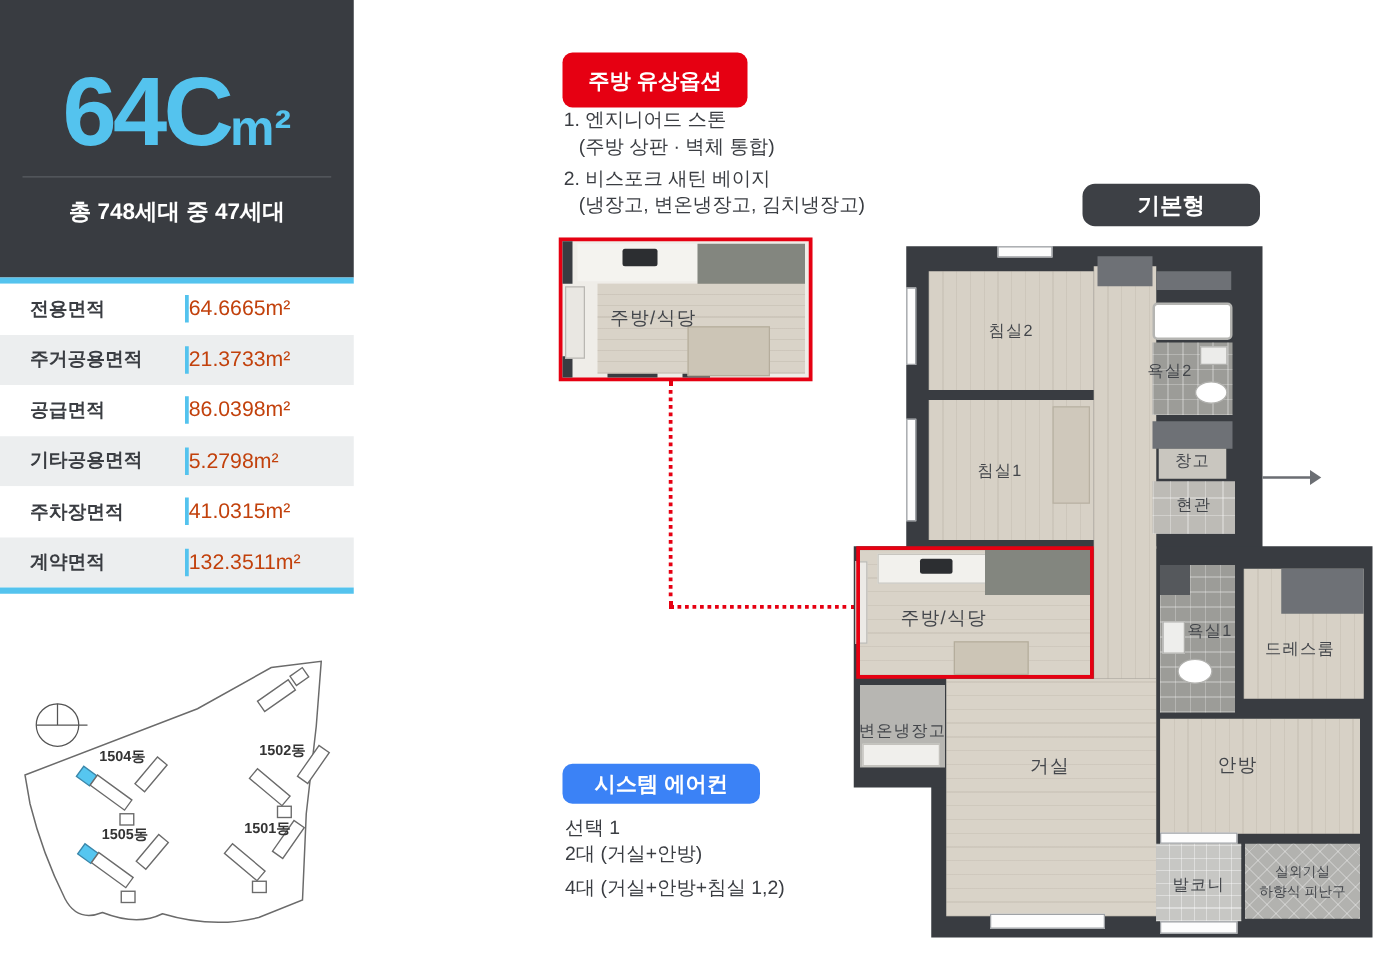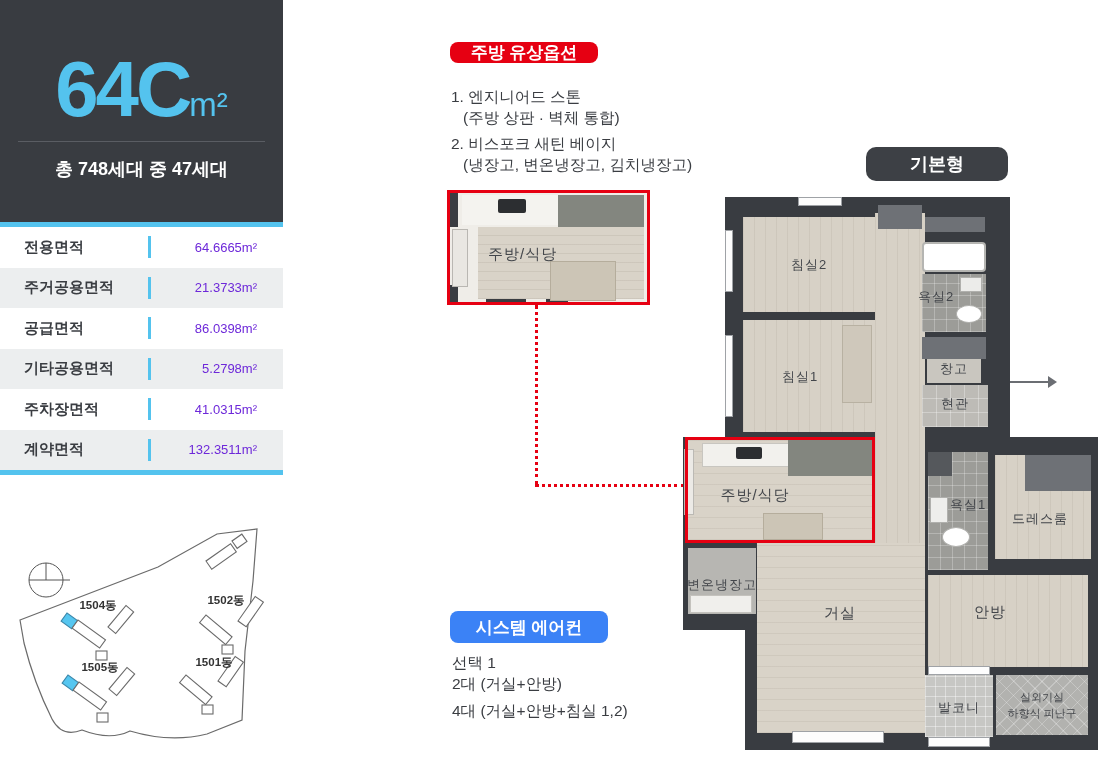--- a/index.html
+++ b/index.html
@@ -3,37 +3,37 @@
 <meta charset="utf-8">
 <style>
   html,body{margin:0;padding:0;background:#ffffff;}
   body{font-family:"Liberation Sans","DejaVu Sans",sans-serif;color:#3a3d42;}
   #page{position:relative;width:1100px;height:769px;background:#fff;overflow:hidden;}
 
   
   .title-box{position:absolute;left:0;top:0;width:283px;height:222px;background:#393c41;}
   .model-line{position:absolute;left:0;top:44px;width:100%;text-align:center;color:#54c3ee;}
   .model-name{font-size:78px;font-weight:bold;letter-spacing:-3px;}
-  .model-unit{font-size:33px;font-weight:normal;}
+  .model-unit{font-size:40px;font-weight:bold;}
   .title-divider{position:absolute;left:18px;top:141px;width:247px;height:1px;background:#5a5d63;}
   .title-subtitle{position:absolute;left:0;top:157px;width:100%;text-align:center;color:#ffffff;font-size:18px;font-weight:bold;}
 
   .accent-bar{position:absolute;left:0;width:283px;height:5px;background:#54c3ee;}
 
   
   .area-table{position:absolute;left:0;top:227px;width:283px;height:243px;display:flex;flex-direction:column;}
   .area-row{height:40.5px;display:flex;align-items:center;padding-left:24px;box-sizing:border-box;background:#ffffff;}
   .area-row.alt{background:#eceeef;}
   .area-label{display:inline-block;width:110px;font-size:15px;font-weight:bold;color:#3a3d42;text-align:justify;text-align-last:justify;}
   .area-sep{width:3px;height:22px;background:#54c3ee;margin-left:14px;flex:none;}
-  .area-value{flex:1;text-align:right;padding-right:26px;font-size:13px;color:#6d28d9;}
+  .area-value{flex:1;text-align:left;padding-right:26px;font-size:17px;color:#c2410c;}
 
   
   .badge{position:absolute;display:flex;align-items:center;justify-content:center;color:#fff;font-weight:bold;font-size:17px;border-radius:8px;}
-  .badge-red{left:450px;top:42px;width:148px;height:21px;background:#e60012;}
+  .badge-red{left:450px;top:42px;width:148px;height:44px;background:#e60012;}
   .badge-orange{left:450px;top:611px;width:158px;height:32px;background:#3b82f6;}
   .badge-dark{left:866px;top:147px;width:142px;height:34px;background:#3d4045;border-radius:10px;font-size:18px;}
 
   
   .opt-list{position:absolute;left:451px;top:86px;font-size:15.5px;color:#3a3d42;line-height:21px;}
   .opt-item{margin-bottom:5px;}
   .opt-detail{padding-left:12px;}
   .ac-list{position:absolute;left:452px;top:652px;font-size:15.5px;color:#3a3d42;line-height:21px;}
   .ac-item{margin-bottom:6px;}
 

